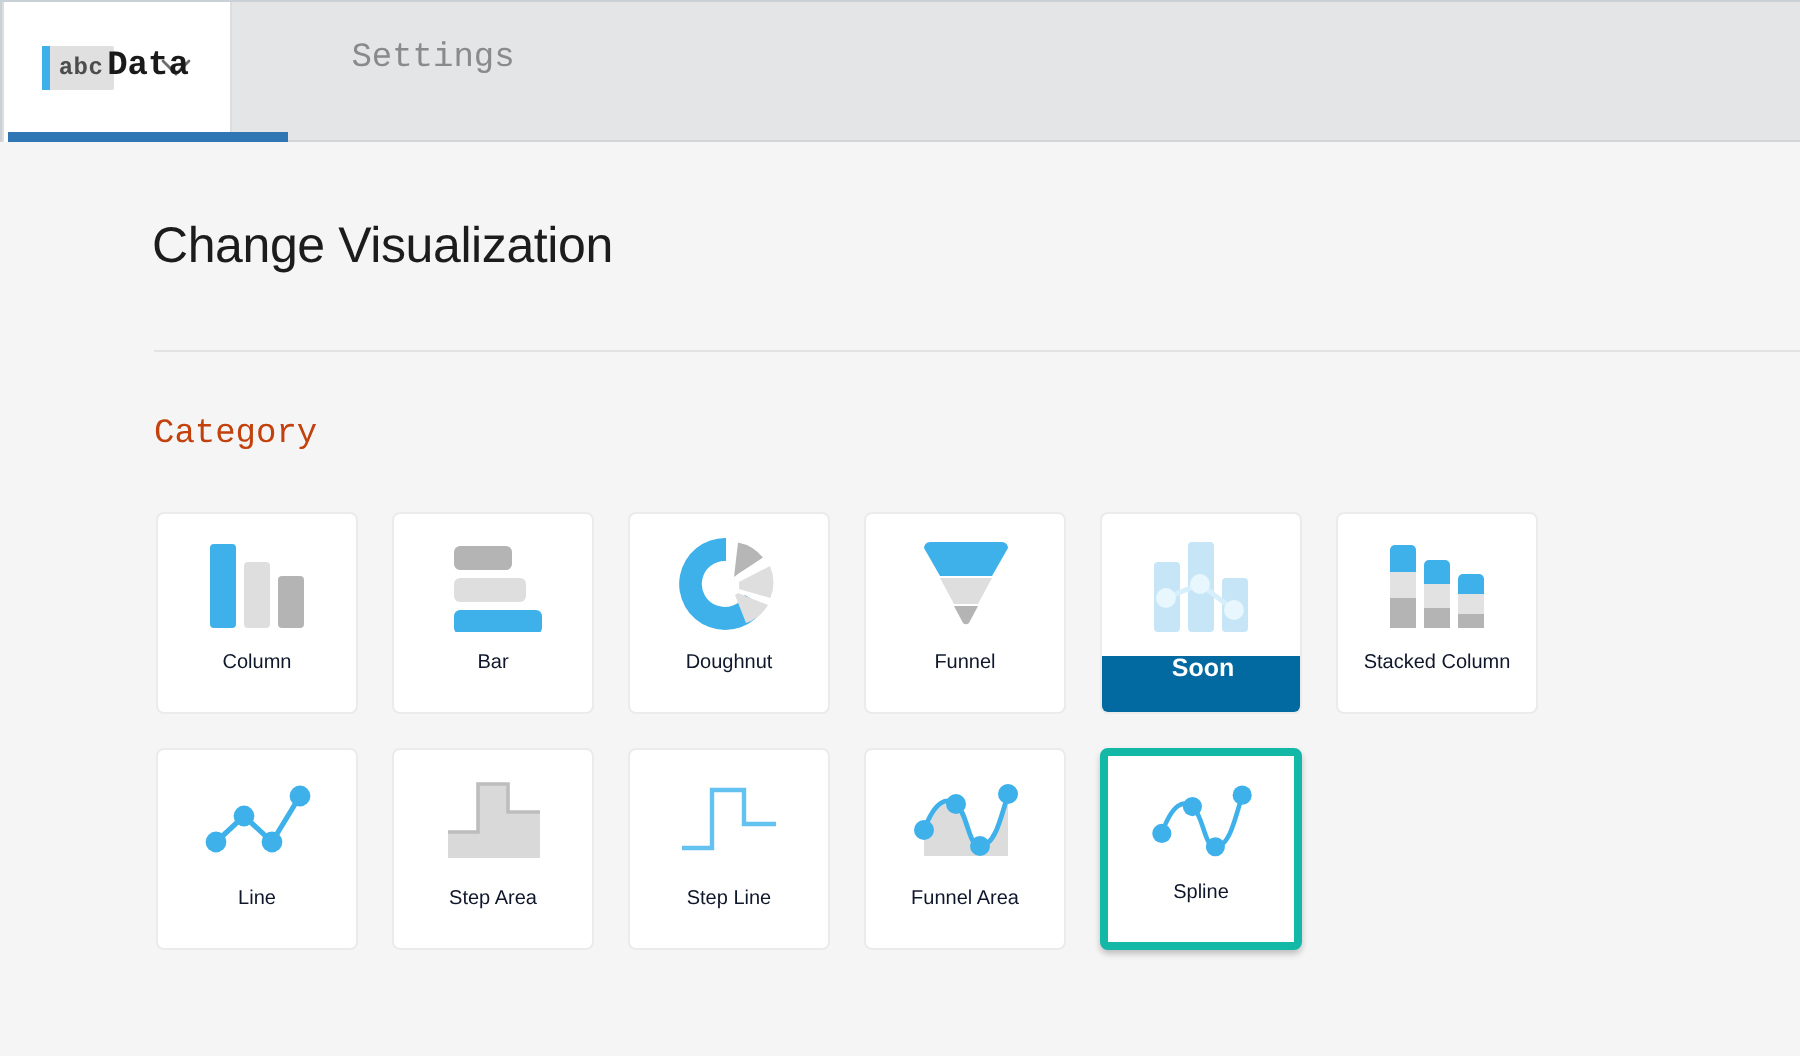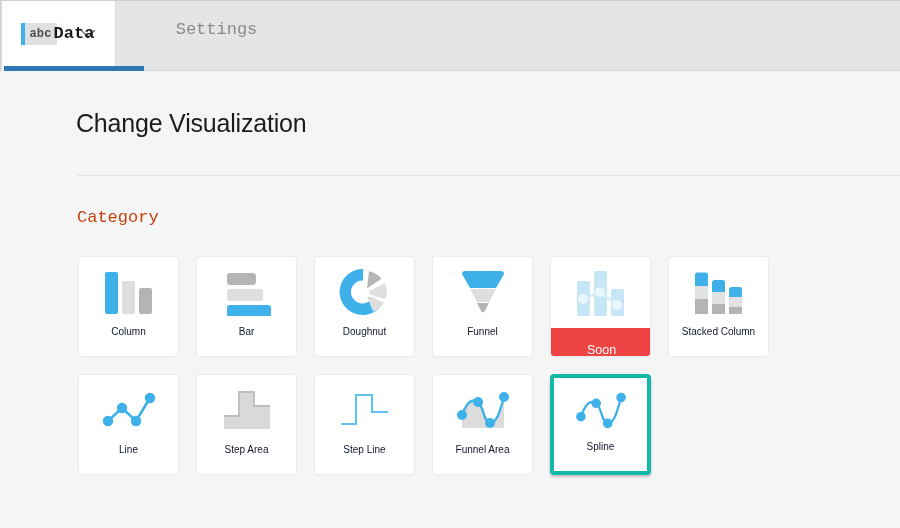--- a/index.html
+++ b/index.html
@@ -215,24 +215,25 @@
   }
   .card.selected .glyph { height: 64px; width: 93px; }
 
   
   .card.soon .glyph { height: 72px; }
   .soon-band {
     position: absolute;
     left: 0; bottom: 0;
     width: 101px;
     height: 28px;
-    background: #ef4444;
-    display: flex;
-    align-items: flex-end;
+    background: #0369a1;
+    display: flex;
+    align-items: flex-start;
     justify-content: center;
+    font-weight: bold;
   }
   .soon-band .label {
     color: #ffffff;
     font-size: 12.5px;
   }
 </style>
 </head>
 <body>
 
 <div class="app">

